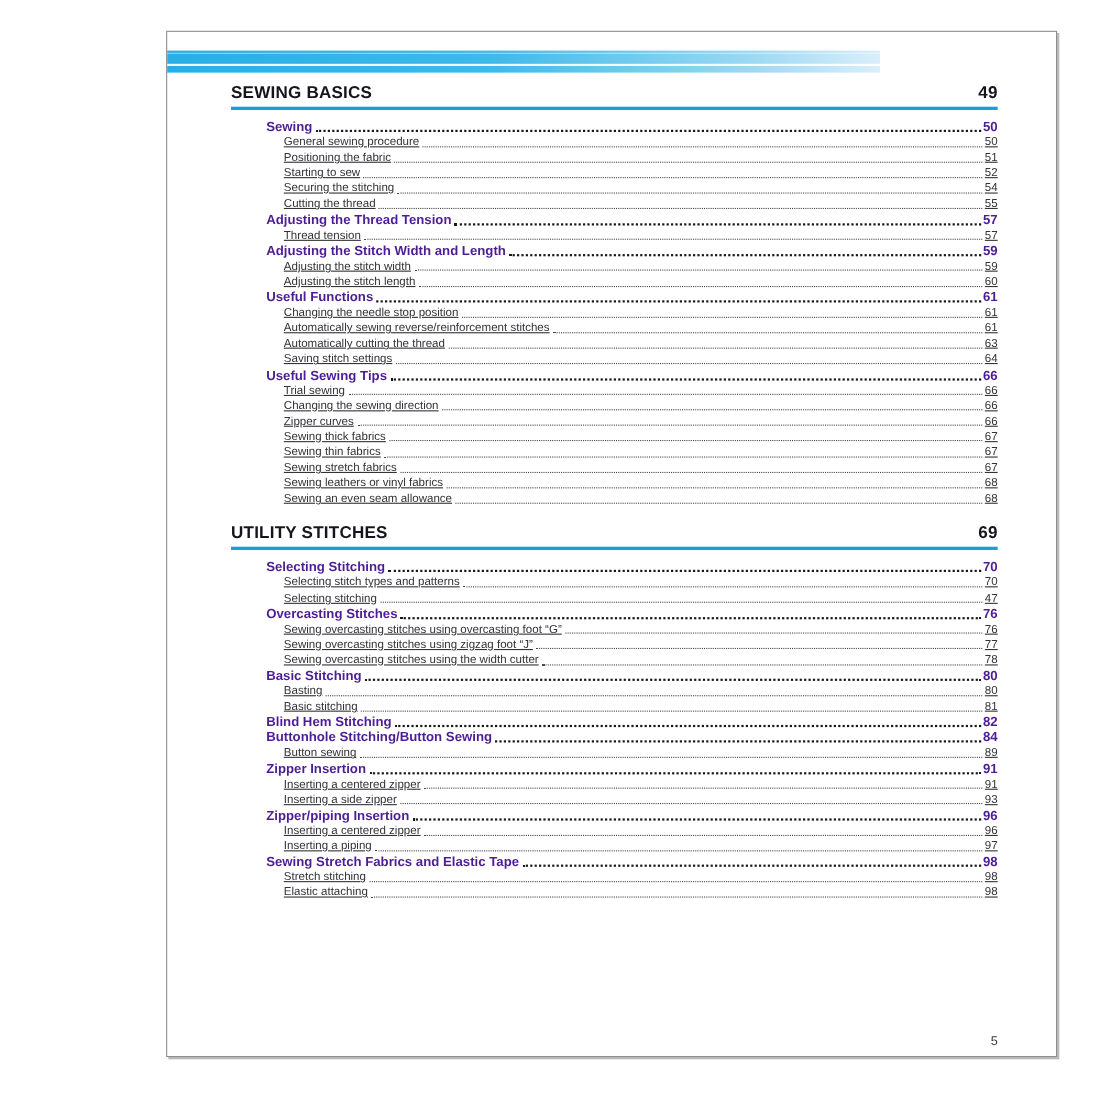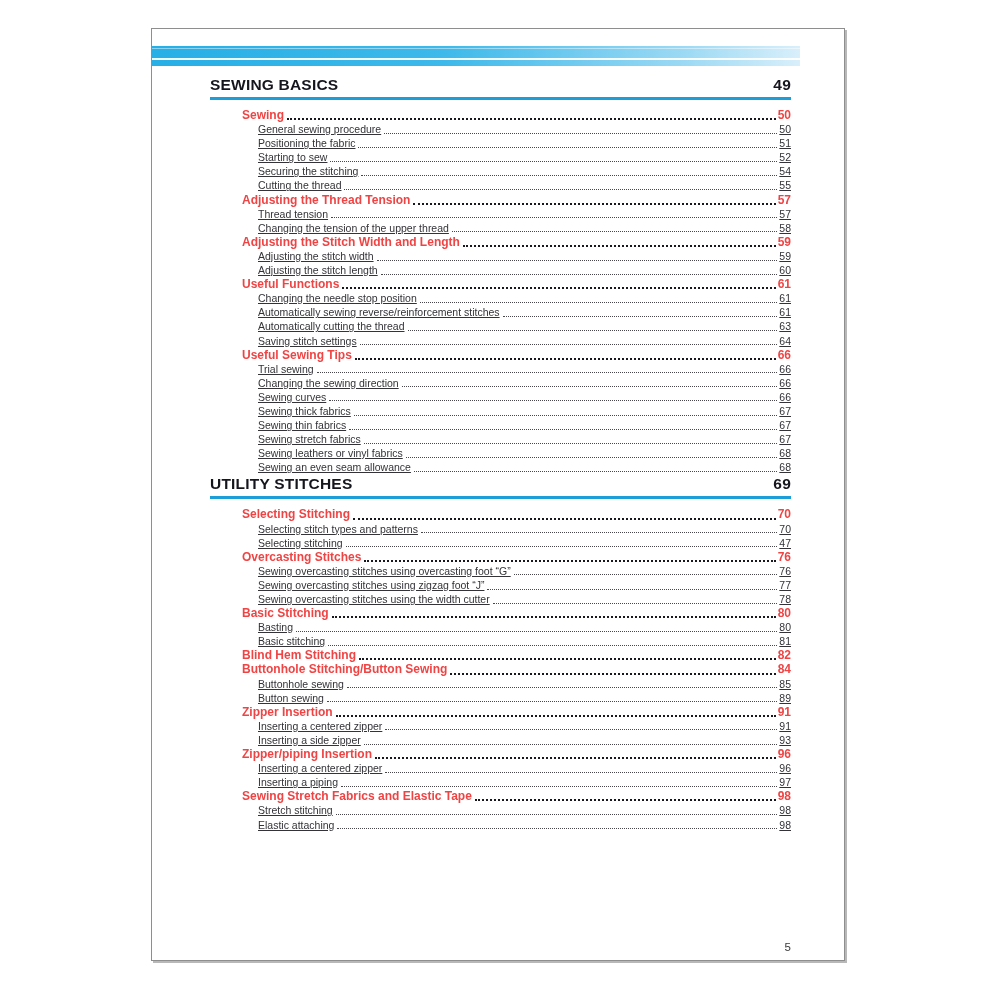--- a/index.html
+++ b/index.html
@@ -14,21 +14,21 @@
     position: relative;
     width: 1000px;
     height: 1000px;
     background: #ffffff;
     overflow: hidden;
   }
   .page {
     position: absolute;
     left: 151px;
     top: 28px;
-    width: 694px;
+    width: 810px;
     height: 933px;
     box-sizing: border-box;
     background: #ffffff;
     border: 1px solid #8e8e8e;
     box-shadow: 2px 2px 0 rgba(125,125,125,0.55);
   }
   .topbar {
     position: absolute;
     left: 0;
     top: 17px;
@@ -51,21 +51,21 @@
     width: 100%;
     height: 1px;
     background: rgba(255,255,255,0.45);
   }
   .content {
     position: absolute;
     left: 58px;
     right: 53px;
     top: 46px;
   }
-  .section + .section { }
+  .section + .section { margin-top: 15px; }
   .shead {
     display: flex;
     justify-content: space-between;
     align-items: flex-end;
     border-bottom: 3px solid #1e9ed9;
     padding-bottom: 3px;
     font-weight: bold;
     font-size: 15.5px;
     line-height: 19px;
     letter-spacing: 0.2px;
@@ -76,21 +76,21 @@
     display: flex;
     line-height: 14.1px;
     font-size: 10.5px;
     color: #333338;
   }
   .entry .t { white-space: nowrap; }
   .entry .p { white-space: nowrap; }
   .entry.lvl1 {
     font-weight: bold;
     font-size: 12px;
-    color: #ef4444;
+    color: #4c1d95;
     padding-left: 32px;
   }
   .entry.lvl2 { padding-left: 48px; text-decoration: underline; }
   .leader {
     flex: 1;
     align-self: flex-end;
     margin: 0 2px 2.5px 3px;
     border-bottom: 1.6px dotted #47474c;
     min-width: 10px;
   }
@@ -155,25 +155,20 @@
             <div class="entry lvl1">
               <span class="t">Adjusting the Thread Tension</span>
               <span class="leader"></span>
               <span class="p">57</span>
             </div>
             <div class="entry lvl2">
               <span class="t">Thread tension</span>
               <span class="leader"></span>
               <span class="p">57</span>
             </div>
-            <div class="entry lvl2">
-              <span class="t">Changing the tension of the upper thread</span>
-              <span class="leader"></span>
-              <span class="p">58</span>
-            </div>
             <div class="entry lvl1">
               <span class="t">Adjusting the Stitch Width and Length</span>
               <span class="leader"></span>
               <span class="p">59</span>
             </div>
             <div class="entry lvl2">
               <span class="t">Adjusting the stitch width</span>
               <span class="leader"></span>
               <span class="p">59</span>
             </div>
@@ -216,21 +211,21 @@
               <span class="t">Trial sewing</span>
               <span class="leader"></span>
               <span class="p">66</span>
             </div>
             <div class="entry lvl2">
               <span class="t">Changing the sewing direction</span>
               <span class="leader"></span>
               <span class="p">66</span>
             </div>
             <div class="entry lvl2">
-              <span class="t">Sewing curves</span>
+              <span class="t">Zipper curves</span>
               <span class="leader"></span>
               <span class="p">66</span>
             </div>
             <div class="entry lvl2">
               <span class="t">Sewing thick fabrics</span>
               <span class="leader"></span>
               <span class="p">67</span>
             </div>
             <div class="entry lvl2">
               <span class="t">Sewing thin fabrics</span>
@@ -314,25 +309,20 @@
               <span class="t">Blind Hem Stitching</span>
               <span class="leader"></span>
               <span class="p">82</span>
             </div>
             <div class="entry lvl1">
               <span class="t">Buttonhole Stitching/Button Sewing</span>
               <span class="leader"></span>
               <span class="p">84</span>
             </div>
             <div class="entry lvl2">
-              <span class="t">Buttonhole sewing</span>
-              <span class="leader"></span>
-              <span class="p">85</span>
-            </div>
-            <div class="entry lvl2">
               <span class="t">Button sewing</span>
               <span class="leader"></span>
               <span class="p">89</span>
             </div>
             <div class="entry lvl1">
               <span class="t">Zipper Insertion</span>
               <span class="leader"></span>
               <span class="p">91</span>
             </div>
             <div class="entry lvl2">

